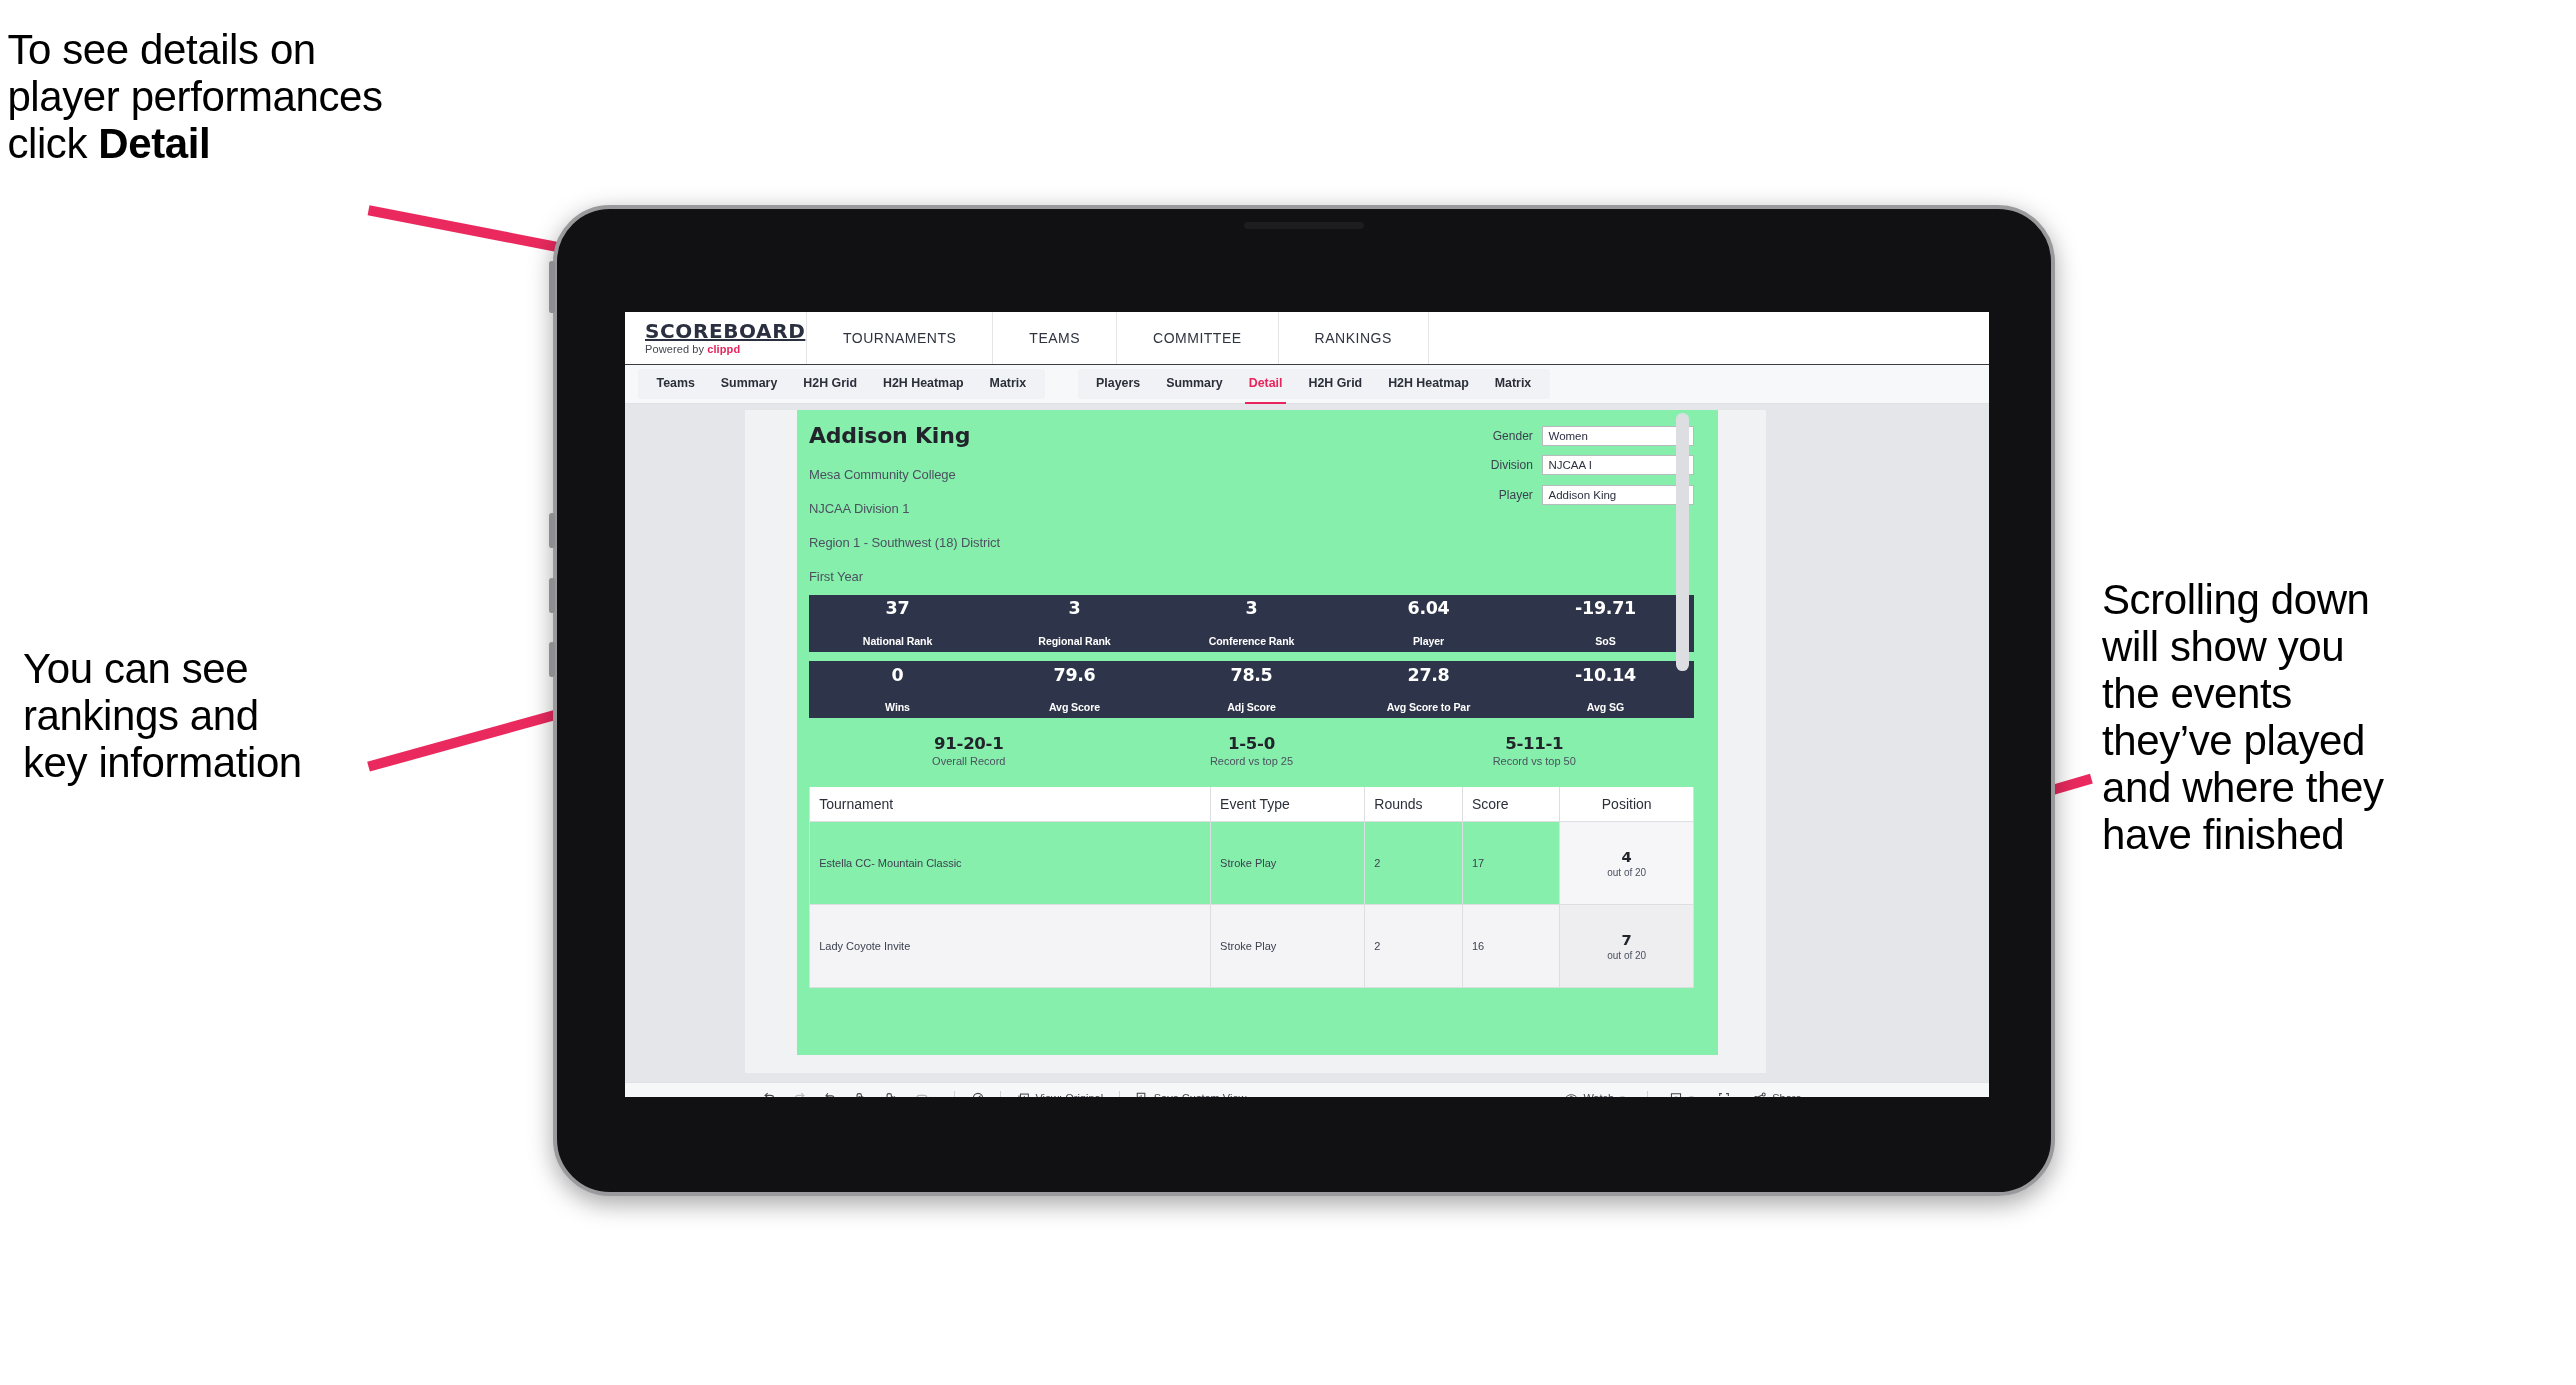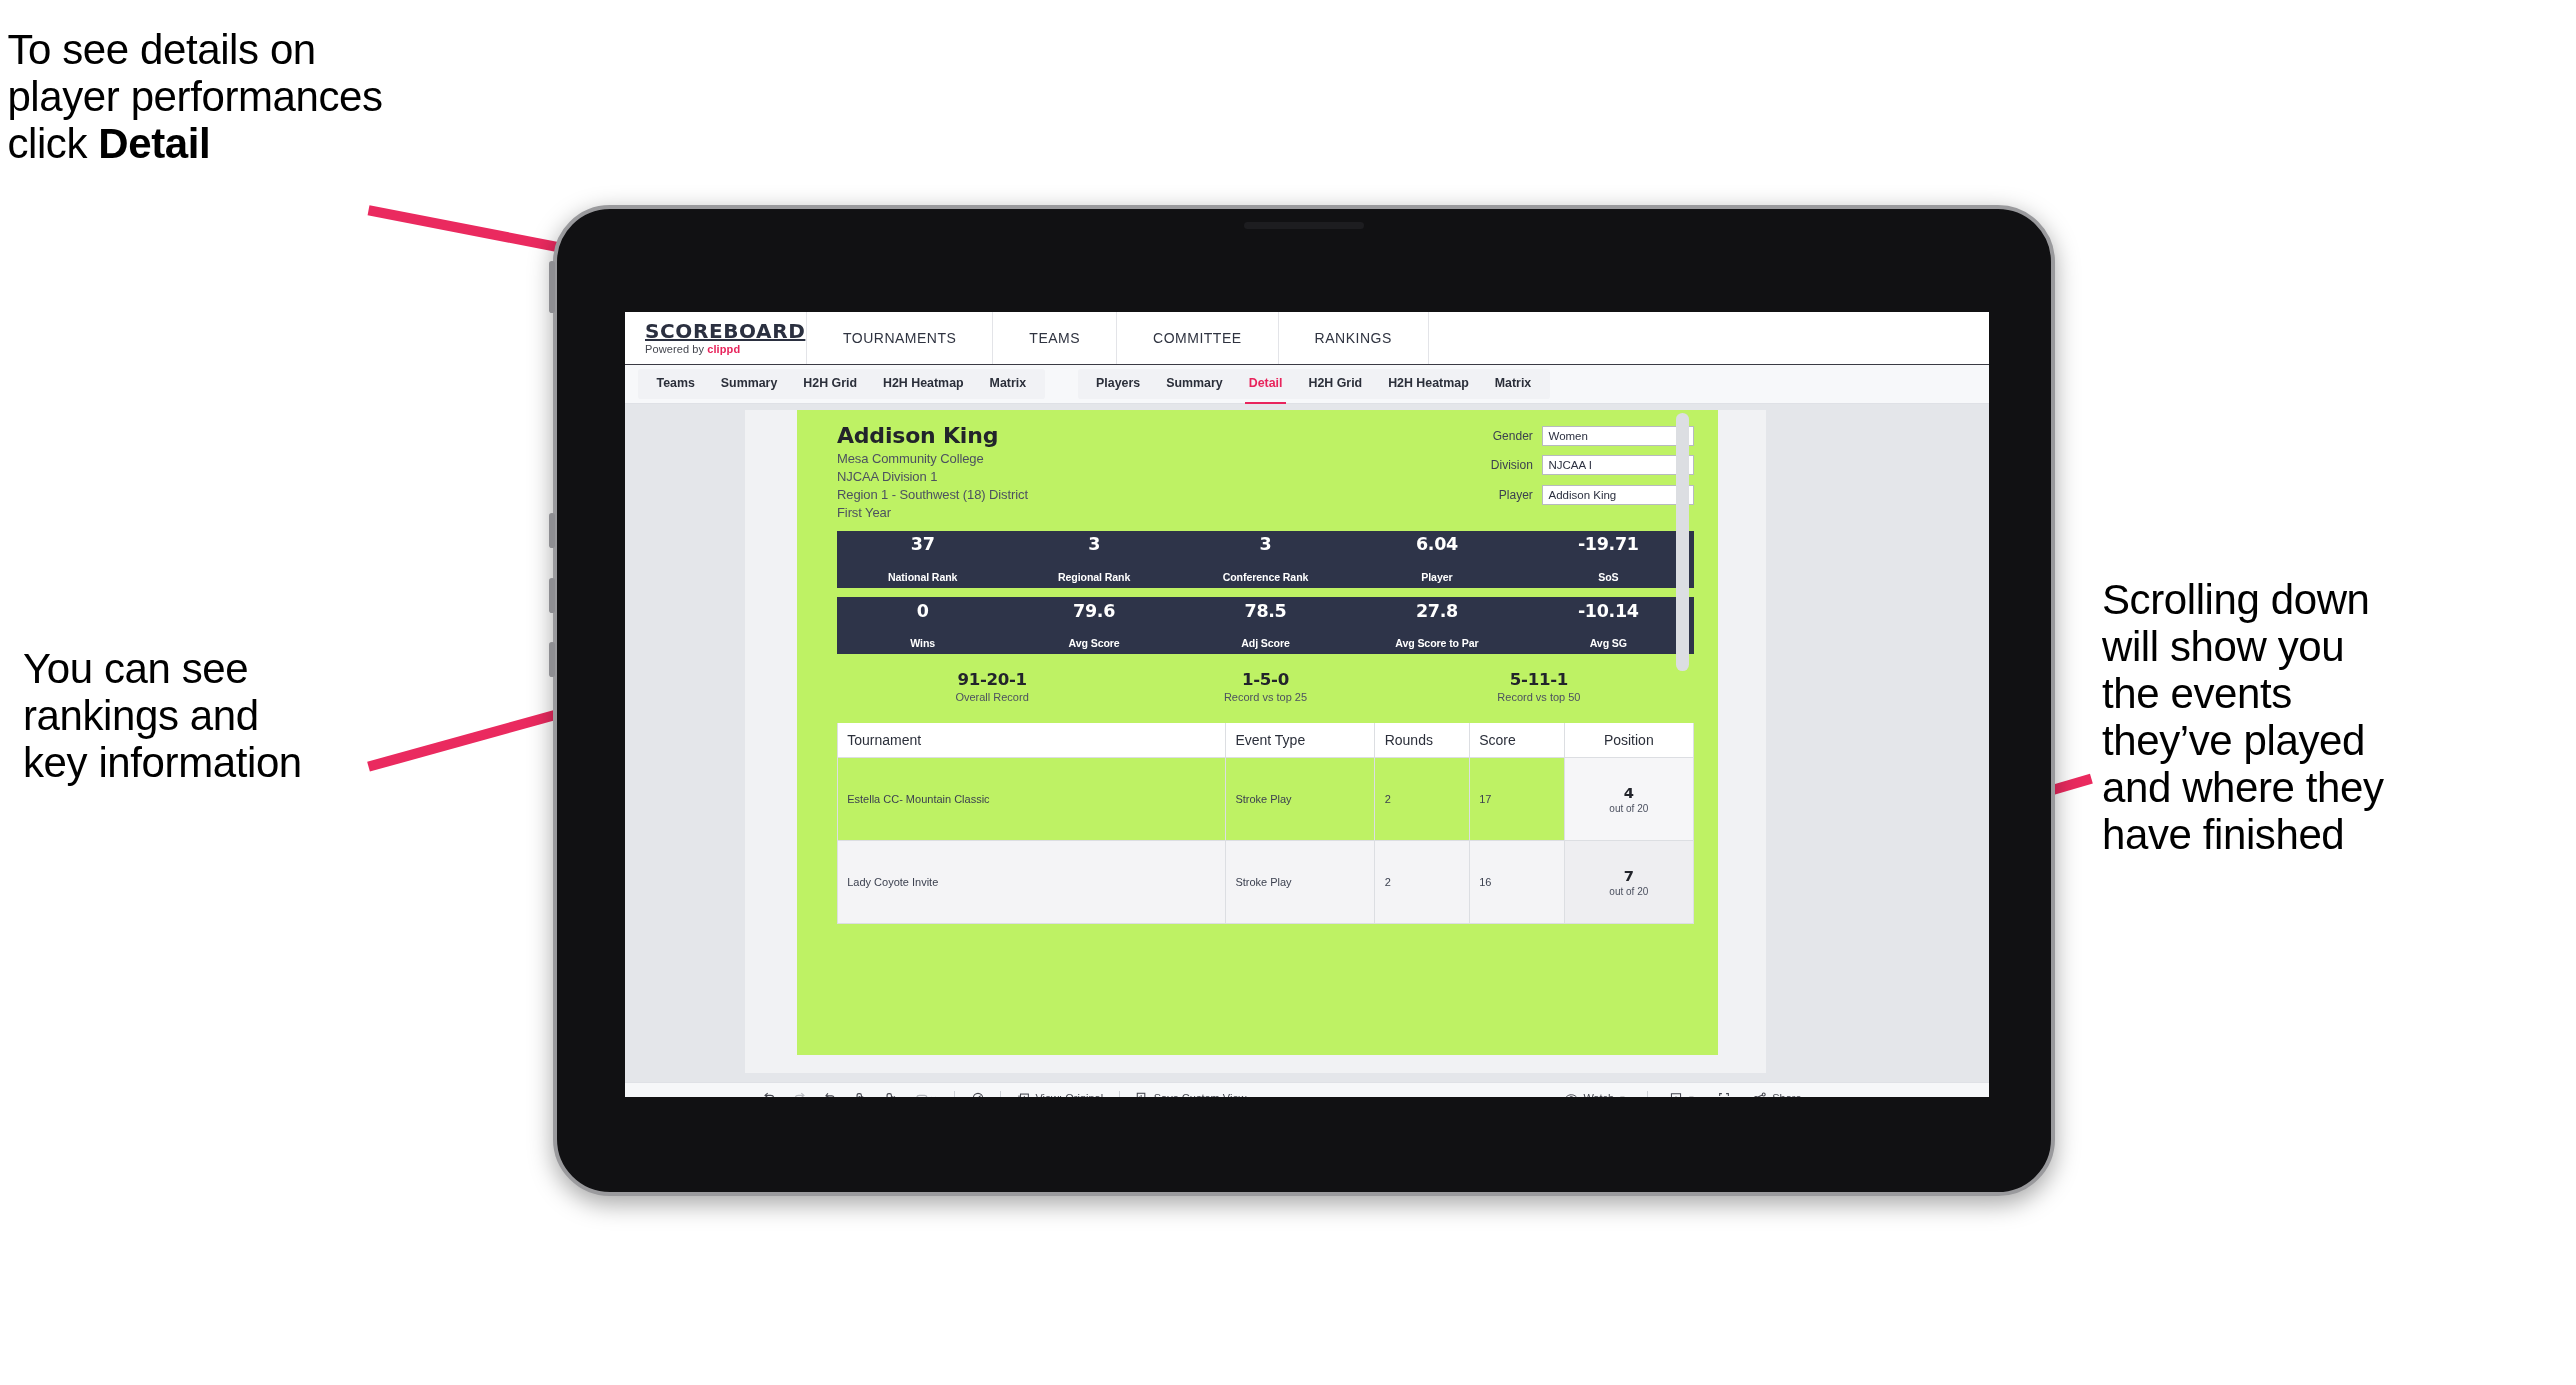--- a/index.html
+++ b/index.html
@@ -122,38 +122,38 @@
     padding-top: 9.2px;
   }
   #sheet-outer {
     position: absolute; left: 120px; top: 5.5px;
     width: 1021px; height: 663px;
     background: #f1f2f4;
   }
   #sheet {
     position: absolute; left: 52px; top: 0;
     width: 921px; height: 645px;
-    background: #bef264;
-    padding: 13px 24px 0 40px;
+    background: #86efac;
+    padding: 13px 24px 0 12px;
   }
   #vscroll {
     position: absolute; left: 931px; top: 3.7px;
     width: 13px; height: 258px;
     background: #dcdee2; border-radius: 6.4px;
   }
 
   
   #player-head { display: flex; justify-content: space-between; }
   #player-name {
     font-family: "DejaVu Sans", sans-serif;
     font-size: 22px; font-weight: 700; color: #22242b;
     letter-spacing: -0.2px;
   }
   .player-meta {
-    font-size: 13px; color: #4c5160; margin-top: 3px; letter-spacing: -0.1px;
+    font-size: 13px; color: #4c5160; margin-top: 19px; letter-spacing: -0.1px;
   }
   #filters { padding-top: 3.7px; }
   .filter-row {
     display: flex; align-items: center; justify-content: flex-end;
     margin-bottom: 9.2px;
   }
   .filter-label {
     font-size: 12px; color: #3c4150; margin-right: 9.2px;
   }
   .filter-select {

